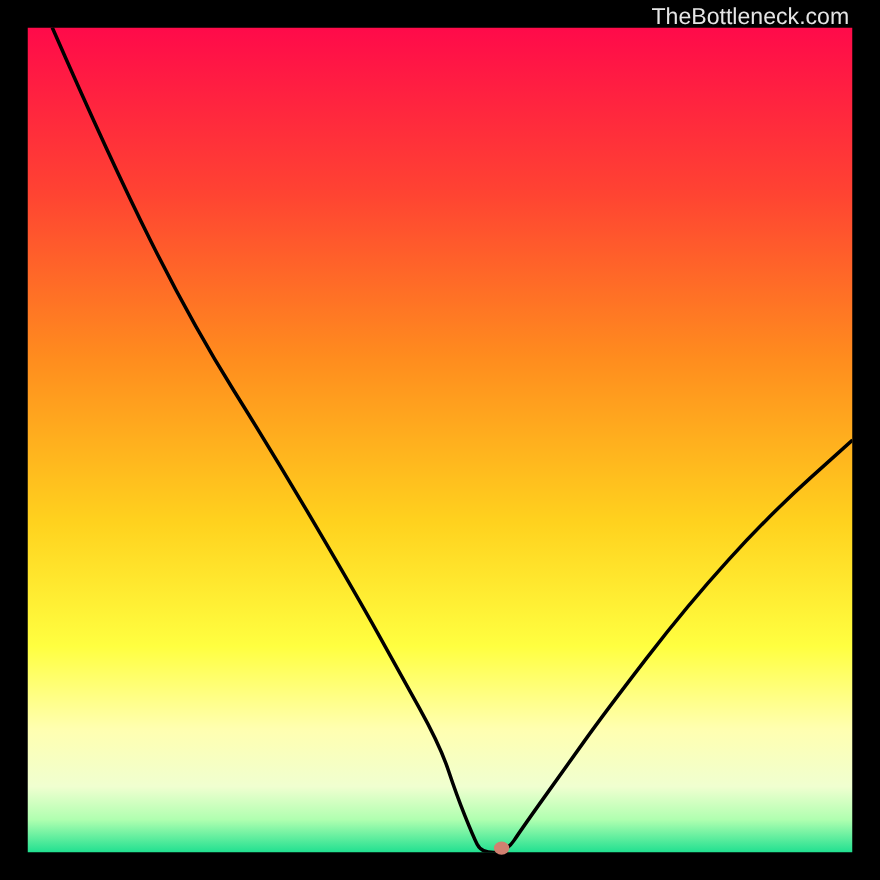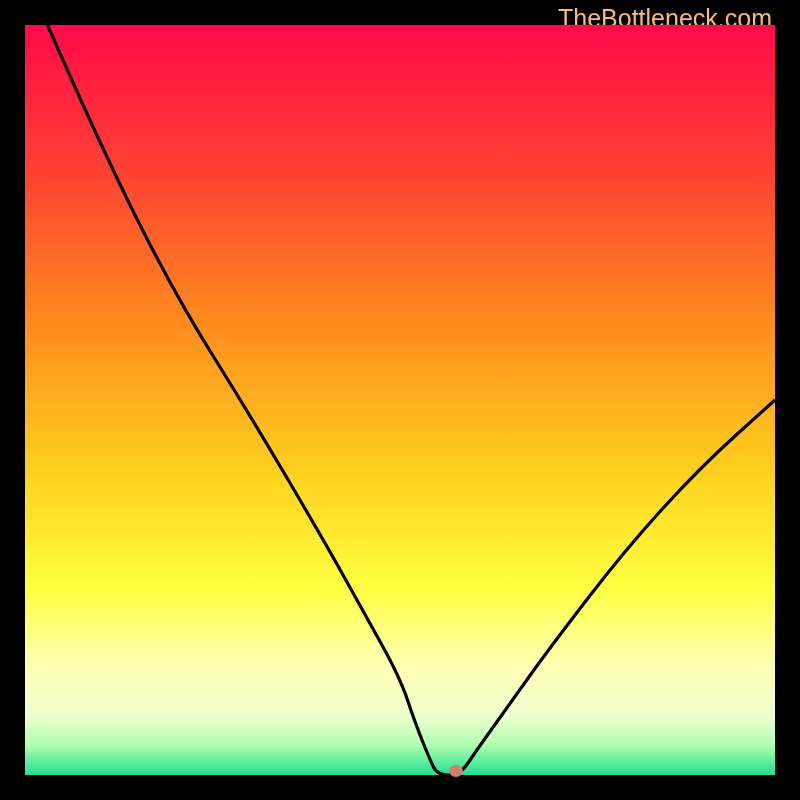--- a/index.html
+++ b/index.html
@@ -36,22 +36,22 @@
     width: 14px;
     height: 12px;
     background: #d08070;
     border-radius: 50%;
     transform: translate(-50%, -50%);
   }
   .watermark {
     position: absolute;
     top: 4px;
     right: 28px;
-    color: #fdba74;
-    font-size: 25px;
+    color: #e5e5e5;
+    font-size: 21px;
     font-weight: 500;
     font-family: Arial, sans-serif;
   }
 </style>
 </head>
 <body>
 
 <div class="watermark">TheBottleneck.com</div>
 
 <div class="frame">

